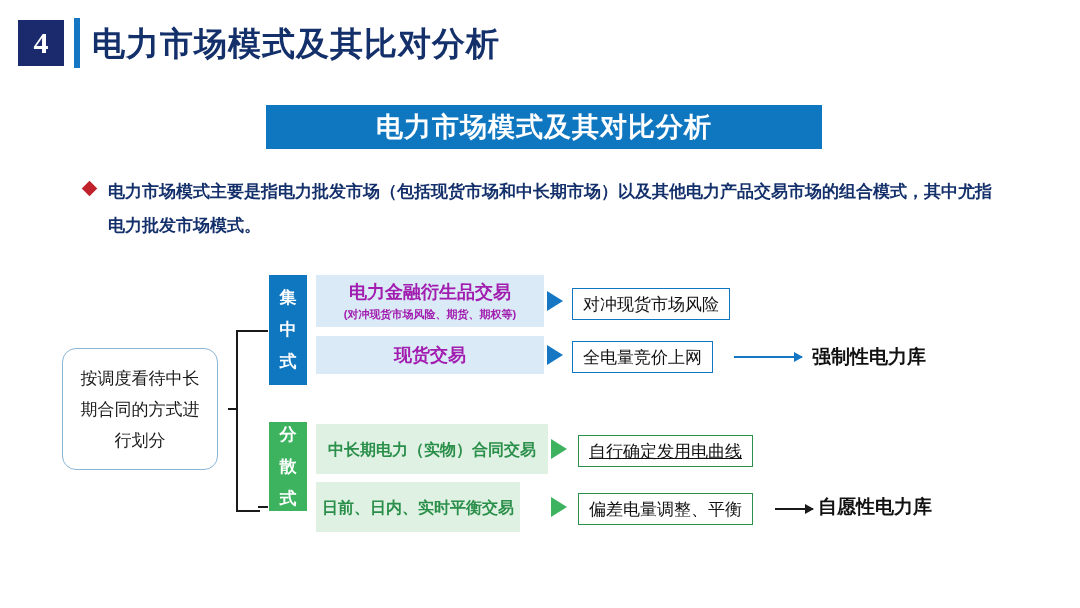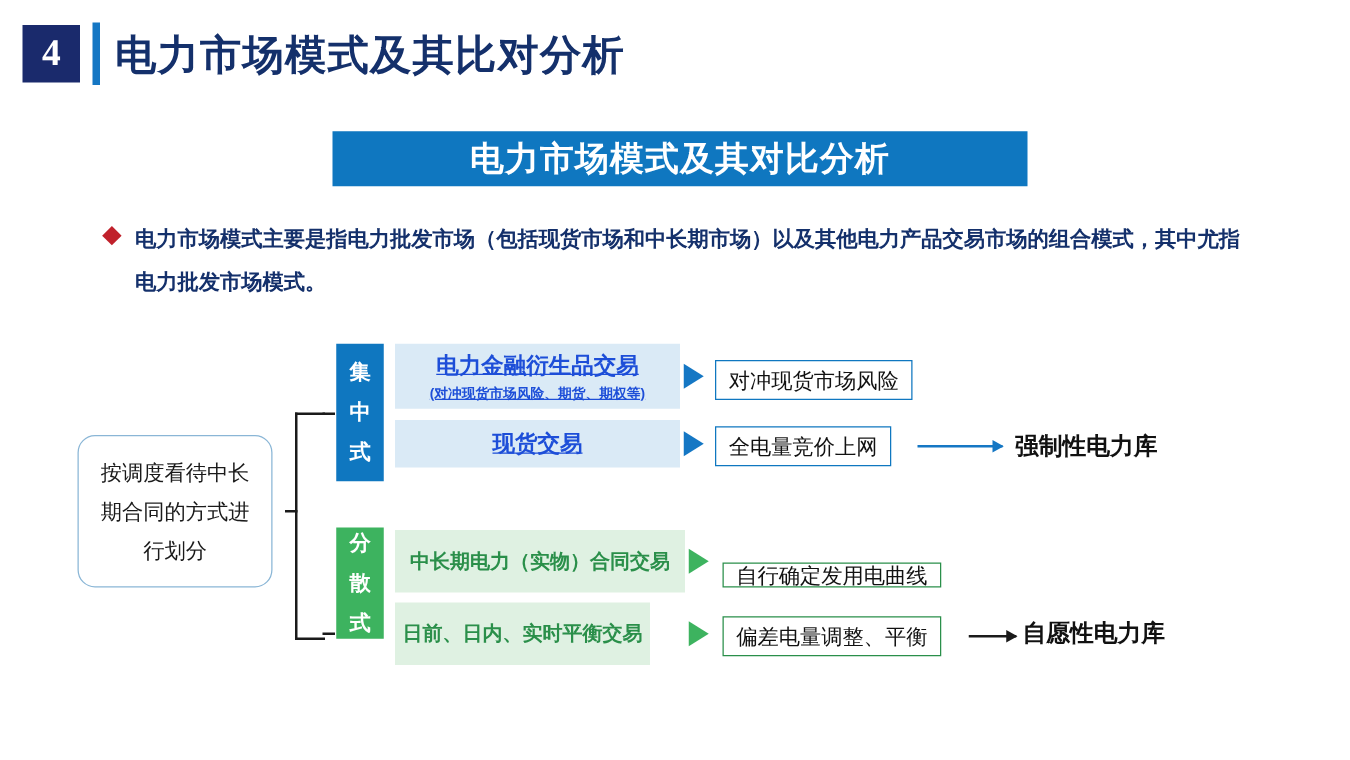--- a/index.html
+++ b/index.html
@@ -163,22 +163,21 @@
     display: flex;
     flex-direction: column;
     align-items: center;
     justify-content: center;
     text-align: center;
     font-weight: bold;
     box-sizing: border-box;
   }
   .stage-blue {
     background: #daeaf6;
-    color: #1d4ed8;
-    text-decoration: underline;
+    color: #a21caf;
   }
   .stage-green {
     background: #dff1e2;
     color: #2a8f4a;
   }
   .stage .sub {
     font-size: 11px;
     font-weight: bold;
     margin-top: 3px;
   }
@@ -211,21 +210,21 @@
     align-items: center;
     justify-content: center;
     font-size: 17px;
     color: #111111;
     box-sizing: border-box;
     padding: 0 10px;
     white-space: nowrap;
   }
   .o1 { left: 572px; top: 288px; height: 32px; }
   .o2 { left: 572px; top: 341px; height: 32px; }
-  .o3 { left: 578px; top: 450px; height: 20px; border-color: #2a8f4a; }
+  .o3 { left: 578px; top: 435px; height: 32px; border-color: #2a8f4a; text-decoration: underline; }
   .o4 { left: 578px; top: 493px; height: 32px; border-color: #2a8f4a; }
 
   
   .thin-arrow {
     position: absolute;
     height: 2px;
   }
   .thin-arrow .line {
     position: absolute;
     left: 0; top: 0;

